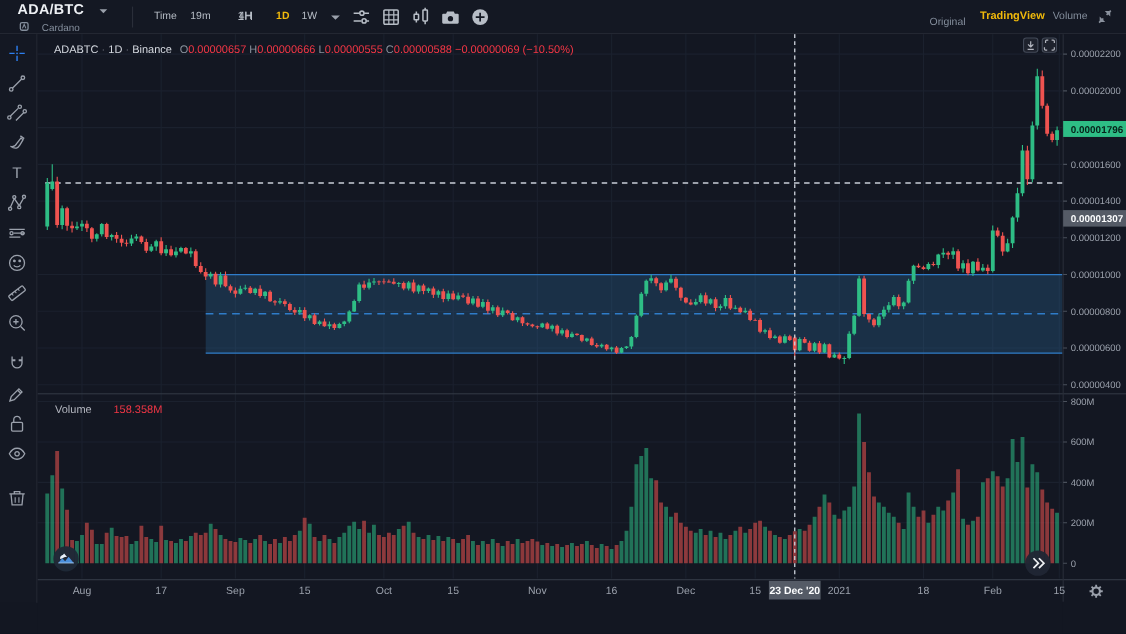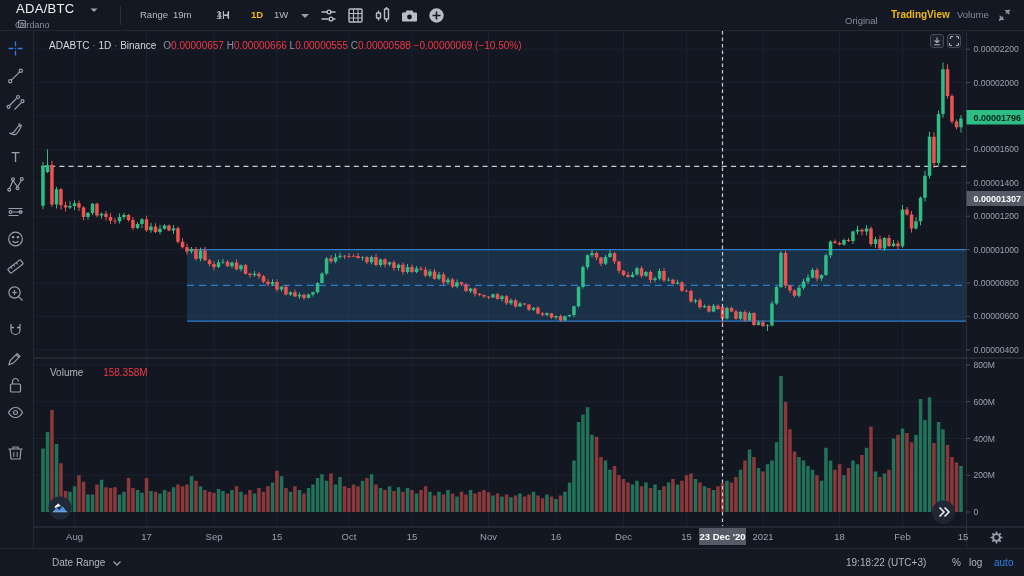--- a/index.html
+++ b/index.html
@@ -131,31 +131,31 @@
 <g transform="translate(996.5,537.5)">
 <circle r="3.4" fill="none" stroke="#9aa0ab" stroke-width="1.9"></circle>
 <g stroke="#9aa0ab" stroke-width="1.7">
 <path d="M0 -6V-3.4M0 6V3.4M6 0H3.4M-6 0H-3.4M4.2 -4.2L2.4 -2.4M-4.2 4.2L-2.4 2.4M4.2 4.2L2.4 2.4M-4.2 -4.2L-2.4 -2.4"></path>
 </g>
       </g>
 </svg>
 <div class="abs" style="left:49px;top:40px;font-size:10px;color:#d5d9e0;white-space:nowrap">ADABTC <span style="color:#787b86">·</span> 1D <span style="color:#787b86">·</span> Binance<span style="color:#8b939e;margin-left:7px">O</span><span style="color:#f23645">0.00000657</span> <span style="color:#8b939e">H</span><span style="color:#f23645">0.00000666</span> <span style="color:#8b939e">L</span><span style="color:#f23645">0.00000555</span> <span style="color:#8b939e">C</span><span style="color:#f23645">0.00000588</span> <span style="color:#f23645">−0.00000069 (−10.50%)</span></div>
 <div class="abs" style="left:50px;top:367px;font-size:10px;color:#b2b5be">Volume <span style="color:#f23645;margin-left:17px">158.358M</span></div>
 <div class="abs" style="left:0;top:0;width:1024px;height:31px;background:#141823;border-bottom:1px solid #232732">
-<div class="abs" style="left:16px;top:1px;font-size:13px;font-weight:normal;color:#eef1f5;letter-spacing:0.3px">ADA/BTC</div>
+<div class="abs" style="left:16px;top:1px;font-size:13px;font-weight:bold;color:#eef1f5;letter-spacing:0.3px">ADA/BTC</div>
 <svg class="abs" style="left:89px;top:7px" width="10" height="7">
         <path d="M1.5 1.5l3.5 3.5 3.5-3.5z" fill="#9aa0ab"></path>
       </svg>
 <svg class="abs" style="left:17px;top:19px" width="10" height="10">
         <rect x="1.5" y="1.5" width="7" height="7" rx="1.5" fill="none" stroke="#848e9c" stroke-width="1.2"></rect>
         <path d="M3.4 6.8L5 3.2l1.6 3.6" fill="none" stroke="#848e9c" stroke-width="1"></path>
       </svg>
-<div class="abs" style="left:15px;top:20px;font-size:9px;color:#848e9c">Cardano</div>
+<div class="abs" style="left:38px;top:20px;font-size:9px;color:#848e9c">Cardano</div>
 <div class="abs" style="left:120px;top:6px;width:1px;height:19px;background:#2a2e39"></div>
-<div class="abs" style="left:140px;top:9px;font-size:9.5px;color:#b7bdc6">Range</div>
+<div class="abs" style="left:140px;top:9px;font-size:9.5px;color:#b7bdc6">Time</div>
 <div class="abs" style="left:173px;top:9px;font-size:9.5px;color:#b7bdc6">19m</div>
 <div class="abs" style="left:216px;top:9px;font-size:11px;color:#b7bdc6">1H</div>
 <div class="abs" style="left:217px;top:9px;font-size:9.5px;color:#b7bdc6">4H</div>
 <div class="abs" style="left:251px;top:9px;font-size:9.5px;font-weight:bold;color:#f0b90b">1D</div>
 <div class="abs" style="left:274px;top:9px;font-size:9.5px;color:#b7bdc6">1W</div>
 <svg class="abs" style="left:299px;top:12px" width="12" height="8">
         <path d="M2 2l4 4 4-4z" fill="#9aa0ab"></path>
       </svg>
 <svg class="abs" style="left:320px;top:7px" width="17" height="17" fill="none" stroke="#b7bdc6" stroke-width="1.4">
 <path d="M1.5 5h5.5M11 5h4.5M1.5 12h7M13 12h2.5"></path>
@@ -254,22 +254,12 @@
       </g>
       <g transform="translate(15.5,412.5)" stroke="#9aa0ab" stroke-width="1.2" fill="none">
         <path d="M-7 0c2-3.8 4.5-5 7-5s5 1.2 7 5c-2 3.8-4.5 5-7 5s-5-1.2-7-5z"></path>
         <circle r="2"></circle>
       </g>
       <g transform="translate(15.5,453.5)" stroke="#9aa0ab" stroke-width="1.2" fill="none">
         <path d="M-5.5 -4.5l1 10h9l1-10M-7 -4.5h14M-2.5 -4.5v-2h5v2"></path>
         <path d="M-1.7 -1.5v5M1.7 -1.5v5" stroke-width="1"></path>
       </g>
     </svg>
-<div class="abs" style="left:0;top:548px;width:1024px;height:28px;background:#141823;border-top:1px solid #232732">
-<div class="abs" style="left:52px;top:8px;font-size:10px;color:#b2b5be">Date Range</div>
-<svg class="abs" style="left:112px;top:11px" width="10" height="7">
-        <path d="M1.5 1.5l3.5 3.5 3.5-3.5" stroke="#9aa0ab" stroke-width="1.3" fill="none"></path>
-      </svg>
-<div class="abs" style="left:846px;top:8px;font-size:10px;color:#b2b5be">19:18:22 (UTC+3)</div>
-<div class="abs" style="left:952px;top:8px;font-size:10px;color:#b2b5be">%</div>
-<div class="abs" style="left:969px;top:8px;font-size:10px;color:#b2b5be">log</div>
-<div class="abs" style="left:994px;top:8px;font-size:10px;color:#2f80e8">auto</div>
-</div>
 </div>
 </body></html>

